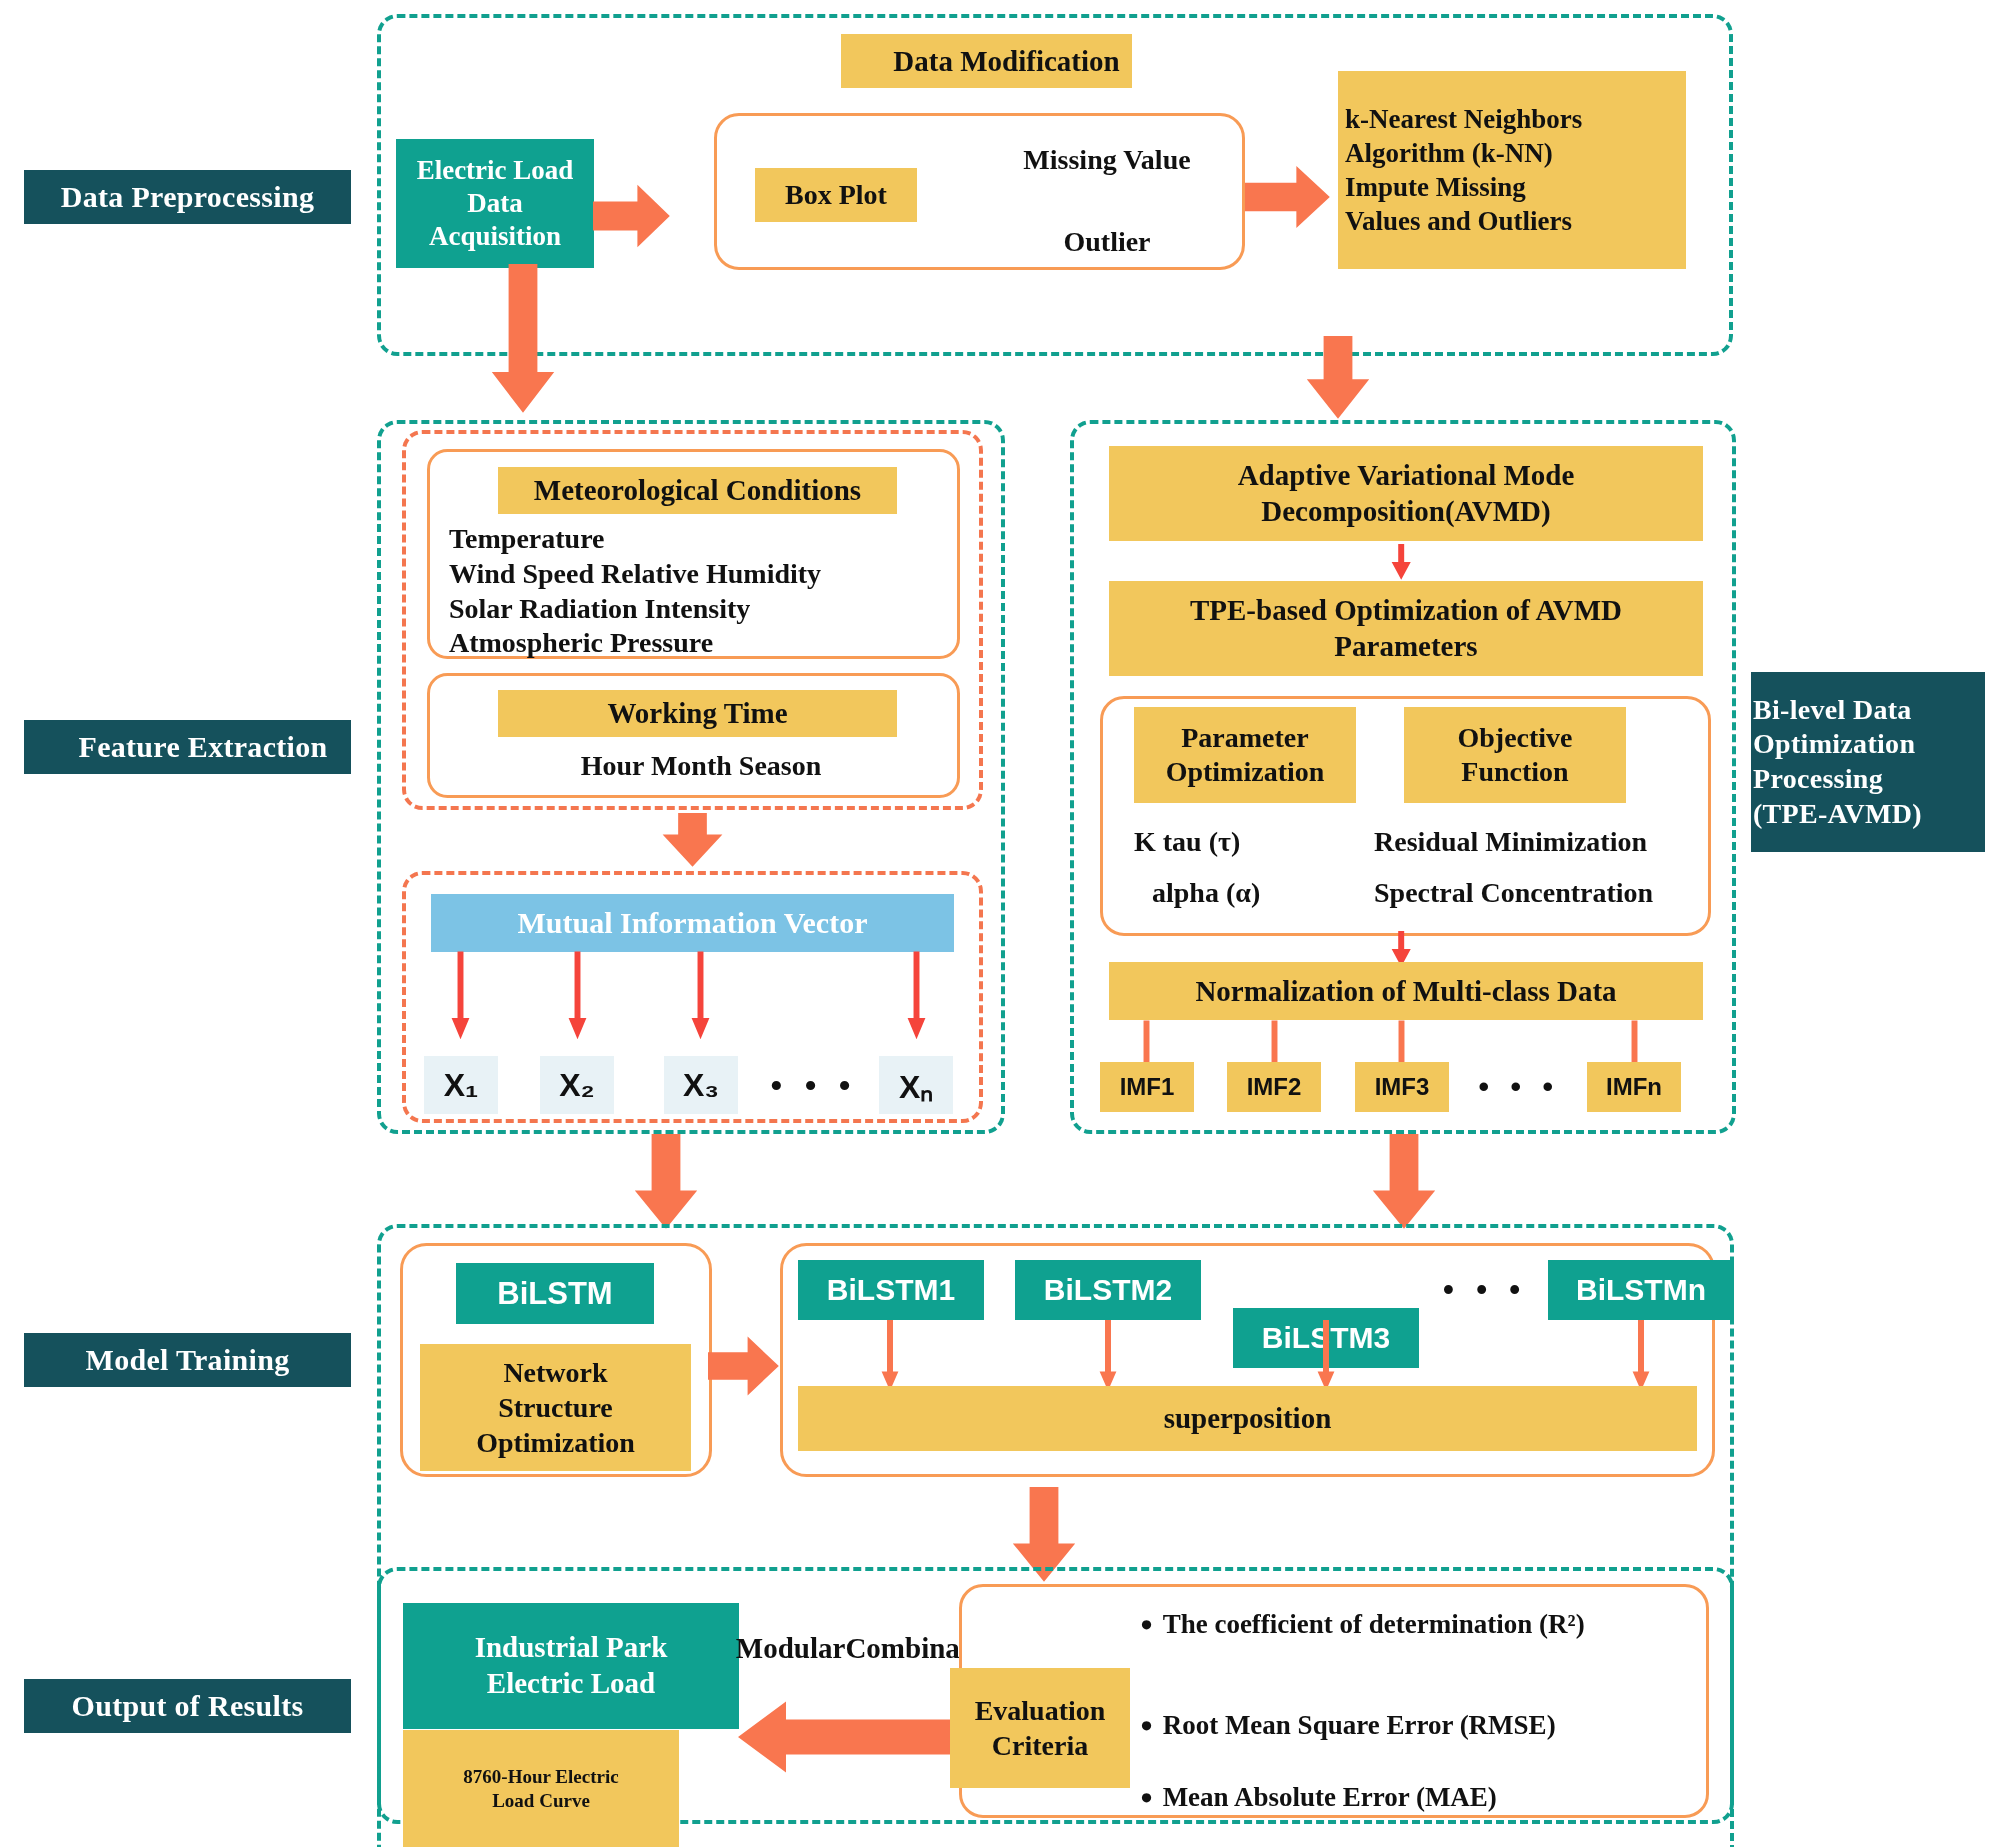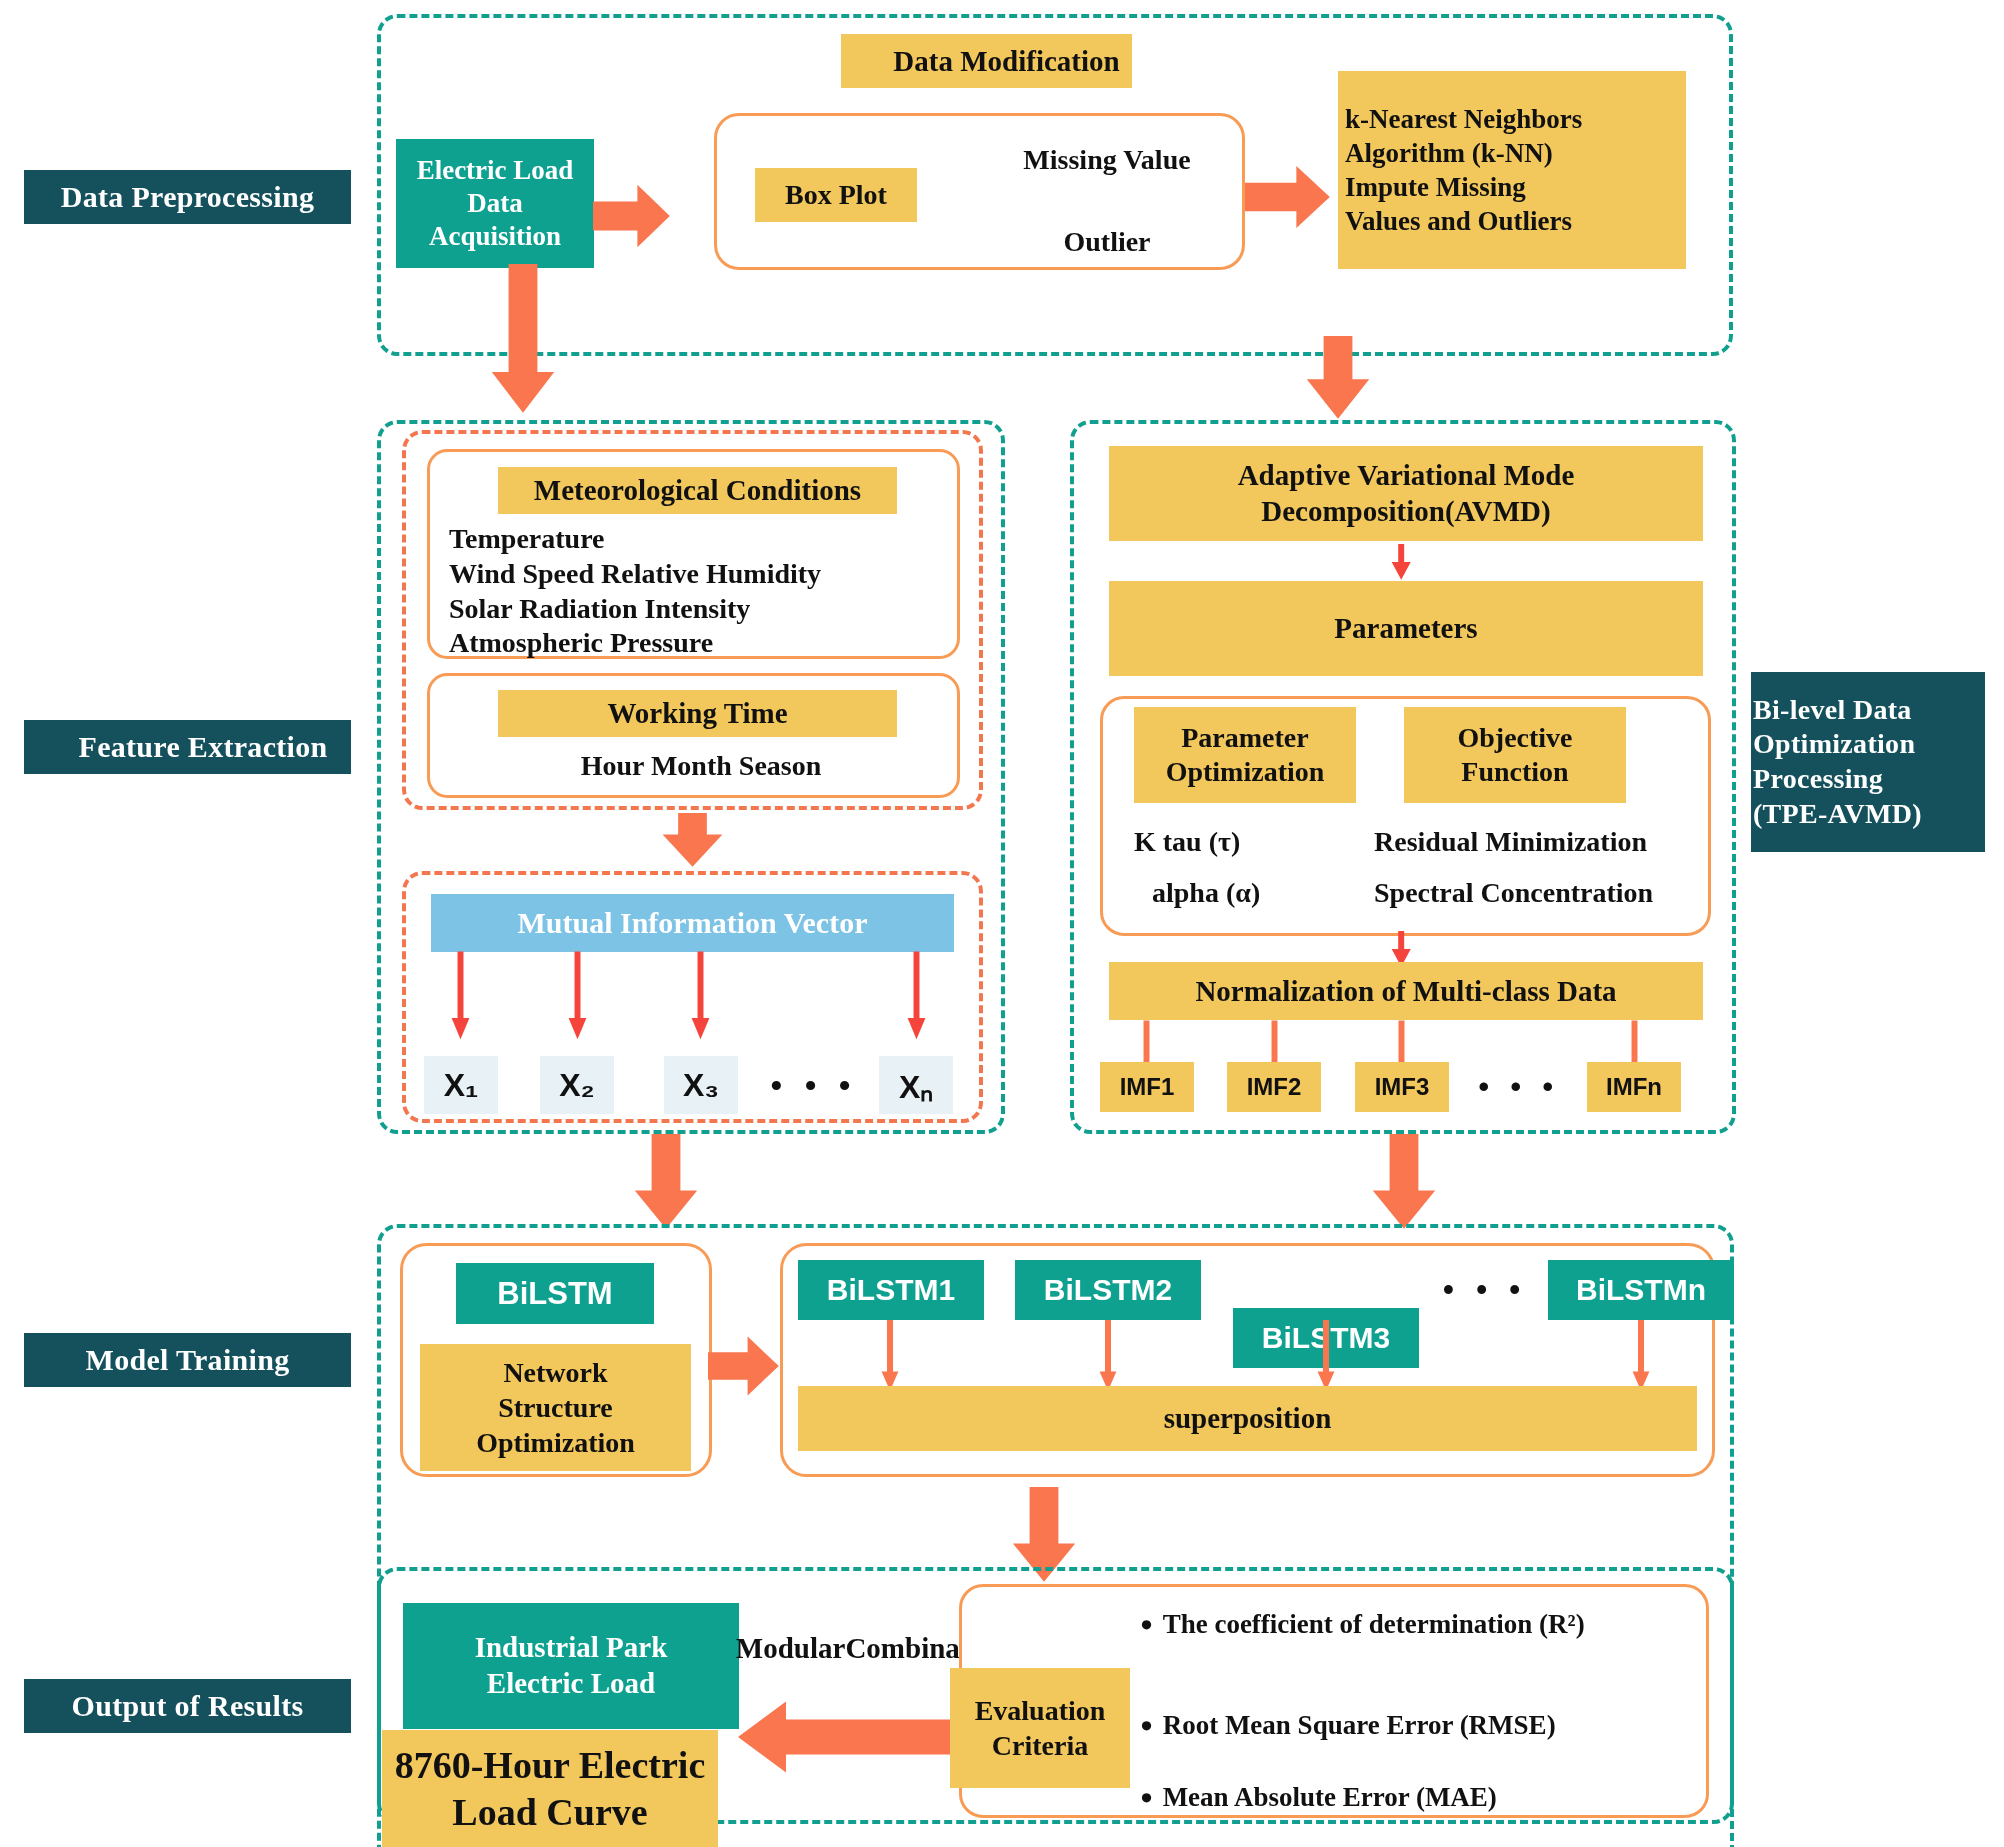--- a/index.html
+++ b/index.html
@@ -196,20 +196,21 @@
   <span>Decomposition(AVMD)</span>
 </div>
 
 <div class="arrow" style="left:1391px;top:544px;">
   <svg width="20.4" height="37" viewBox="0 0 34 62">
       <polygon points="12,0 22,0 22,30 33,30 17,60 1,30 12,30" fill="#F5443B"></polygon>
     </svg>
 </div>
 
 <div class="abs gold-box" style="left:1109px;top:581px;width:594px;height:95px;font-size:29px;flex-direction:column;line-height:1.22;">
+  <span>TPE-based Optimization of AVMD</span>
   <span>Parameters</span>
 </div>
 
 <div class="abs orange-solid" style="left:1100px;top:696px;width:611px;height:240px;border-radius:24px;"></div>
 
 <div class="abs gold-box" style="left:1134px;top:707px;width:222px;height:96px;font-size:28px;flex-direction:column;line-height:1.22;">
   <span>Parameter</span>
   <span>Optimization</span>
 </div>
 
@@ -336,21 +337,21 @@
 
 <div class="abs stage-label" style="left:24px;top:1679px;width:327px;height:54px;font-size:30px;">Output of Results</div>
 
 <div class="abs sect-frame" style="left:377px;top:1567px;width:1357px;height:257px;"></div>
 
 <div class="abs teal-box" style="left:403px;top:1603px;width:336px;height:126px;font-size:29px;flex-direction:column;line-height:1.24;">
   <span>Industrial Park</span>
   <span>Electric Load</span>
 </div>
 
-<div class="abs gold-box" style="left:382px;top:1730px;width:336px;height:118px;font-size:38px;flex-direction:column;line-height:1.24;">
+<div class="abs gold-box" style="left:403px;top:1730px;width:276px;height:118px;font-size:19px;flex-direction:column;line-height:1.24;">
   <span>8760-Hour Electric</span>
   <span>Load Curve</span>
 </div>
 
 <div class="abs plain-text" style="left:749px;top:1601px;width:246px;height:96px;font-size:29px;flex-direction:row;justify-content:center;align-items:center;line-height:1.24;">
   <span>Modular</span>
   <span>Combination</span>
 </div>
 
 <div class="arrow" style="left:738px;top:1698px;">

